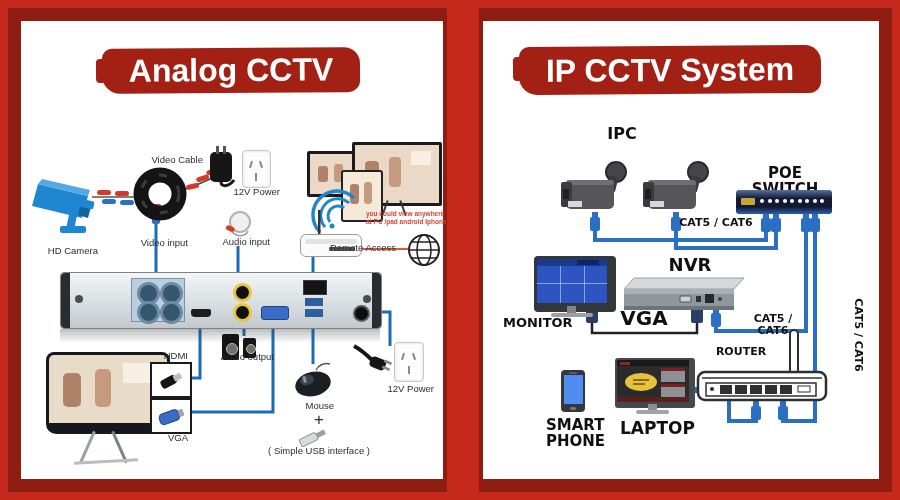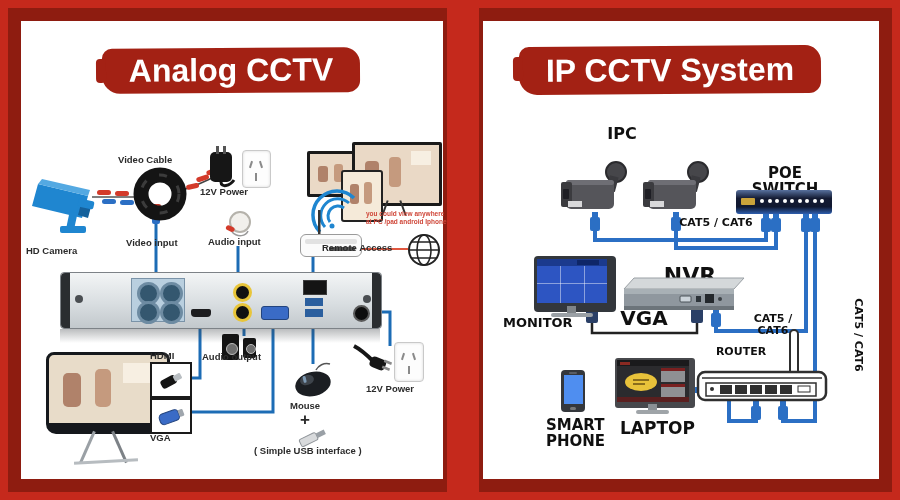--- a/index.html
+++ b/index.html
@@ -10,21 +10,21 @@
   .divider{position:absolute;left:443px;top:8px;width:32px;bottom:8px;background:#c5291c;
            border-left:4px solid #8e1c10;border-right:4px solid #8e1c10;}
   .banner{position:absolute;background:#a32114;color:#fff;font-weight:bold;
           display:flex;align-items:center;justify-content:center;
           border-radius:10px 16px 12px 18px;transform:rotate(-0.4deg);
           font-family:"Liberation Sans",sans-serif;}
   .banner:before{content:"";position:absolute;left:-6px;top:10px;width:10px;height:24px;
           background:#a32114;border-radius:4px;}
   #banner-left{left:102px;top:48px;width:258px;height:45px;font-size:32px;}
   #banner-right{left:519px;top:46px;width:302px;height:48px;font-size:32px;}
-  .lbl{position:absolute;font-size:9.5px;font-weight:bold;color:#2b2b2b;text-align:left;
+  .lbl{position:absolute;font-size:9.5px;font-weight:normal;color:#2b2b2b;text-align:right;
        line-height:1.15;}
   .lbl-r{position:absolute;font-weight:bold;color:#101010;text-align:center;
          font-family:"DejaVu Sans",sans-serif;line-height:1.05;}
   .note{position:absolute;font-size:6.5px;font-weight:bold;color:#cf4638;line-height:1.2;}
   .box-conn{position:absolute;width:38px;height:32px;background:#fff;border:2px solid #1a1a1a;
             display:flex;align-items:center;justify-content:center;}
   .outlet{position:absolute;background:#fdfdfd;border:1px solid #c9c9c9;border-radius:4px;
           box-shadow:inset 0 0 3px rgba(0,0,0,.15);}
   .outlet i{position:absolute;background:#8a8a8a;}
   svg{position:absolute;overflow:visible;}
@@ -350,21 +350,21 @@
       <div style="position:absolute;left:23px;top:7px;width:1px;height:37px;background:rgba(255,255,255,.45);"></div>
       <div style="position:absolute;left:47px;top:7px;width:1px;height:37px;background:rgba(255,255,255,.45);"></div>
       <div style="position:absolute;left:0;top:24px;width:100%;height:1px;background:rgba(255,255,255,.45);"></div>
     </div>
   </div>
   <div style="position:absolute;left:567px;top:306px;width:9px;height:8px;background:#7f8488;"></div>
   <div style="position:absolute;left:551px;top:313px;width:42px;height:4px;border-radius:2px;background:#9aa0a5;"></div>
   <div class="lbl-r" style="left:503px;top:316px;width:64px;font-size:13px;">MONITOR</div>
   <div class="lbl-r" style="left:618px;top:308px;width:52px;font-size:20px;">VGA</div>
 
-  <div class="lbl-r" style="left:650px;top:264px;width:80px;font-size:22px;">NVR</div>
+  <div class="lbl-r" style="left:650px;top:256px;width:80px;font-size:18px;">NVR</div>
   <svg width="126" height="40" style="left:620px;top:276px;">
     <polygon points="14,2 124,2 114,13 4,13" fill="#d4d8da" stroke="#9aa0a5" stroke-width="1"></polygon>
     <rect x="4" y="13" width="110" height="21" fill="#8f979e"></rect>
     <rect x="4" y="13" width="110" height="5" fill="#a8b0b5"></rect>
     <rect x="4" y="30" width="110" height="4" fill="#6c747a"></rect>
     <rect x="60" y="20" width="11" height="6" rx="1" fill="#ccd4da" stroke="#4a5258" stroke-width="1"></rect>
     <rect x="76" y="20" width="5" height="6" fill="#2c3338"></rect>
     <rect x="85" y="18" width="9" height="9" fill="#23282c"></rect>
     <circle cx="100" cy="23" r="2" fill="#3a4045"></circle>
   </svg>

